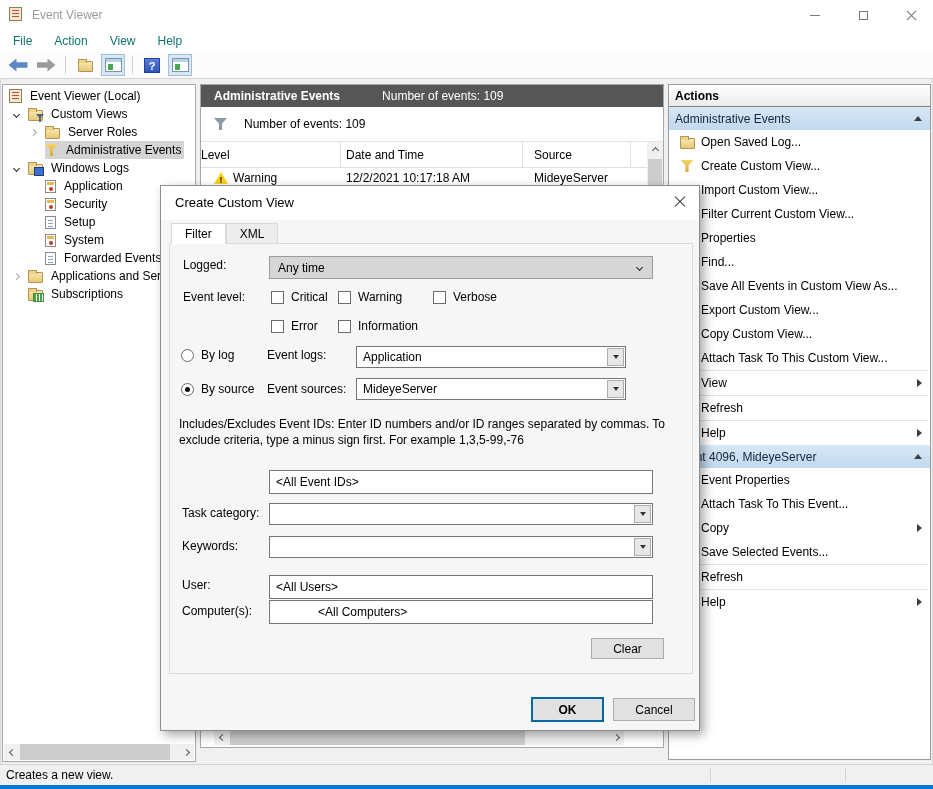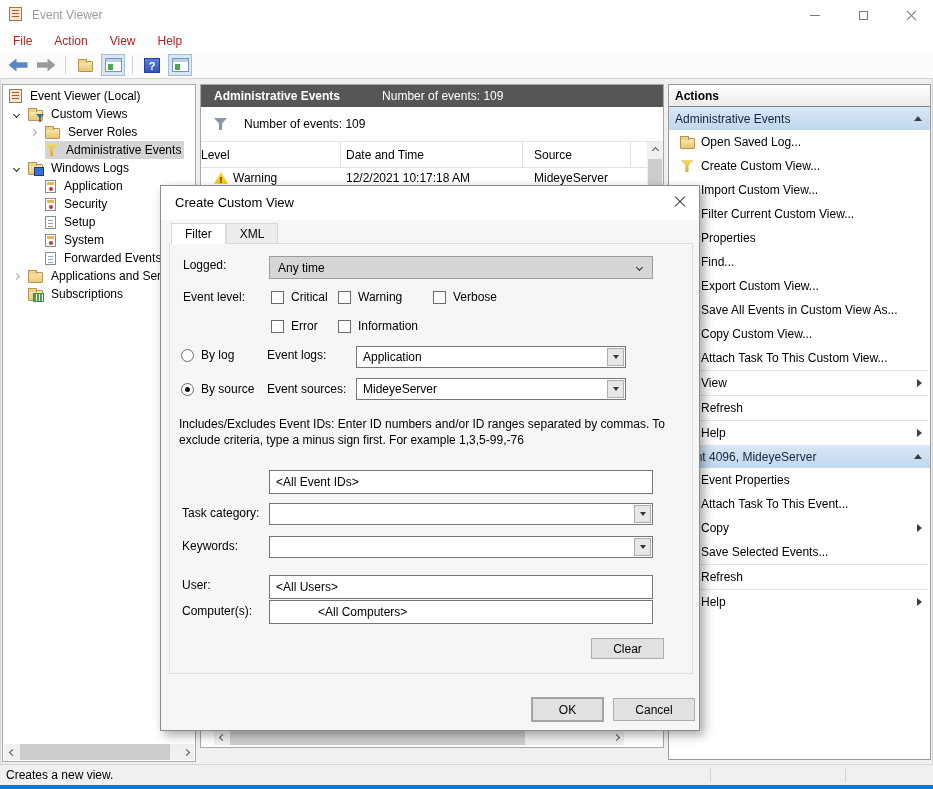--- a/index.html
+++ b/index.html
@@ -13,21 +13,21 @@
   .win-btn{position:absolute;top:0;width:34px;height:30px;display:flex;align-items:center;justify-content:center;}
   .wb-min{left:798px}.wb-max{left:846px}.wb-close{left:894px}
   .glyph-min{width:10px;height:1px;background:#7a7a7a;}
   .glyph-max{width:9px;height:9px;border:1px solid #7a7a7a;background:#fff;}
   .glyph-close{position:relative;width:11px;height:11px;}
   .glyph-close::before,.glyph-close::after{content:"";position:absolute;left:-1px;top:5px;width:13px;height:1px;background:#7a7a7a;}
   .glyph-close::before{transform:rotate(45deg);}.glyph-close::after{transform:rotate(-45deg);}
 
   
   .menubar{position:absolute;top:30px;left:0;right:0;height:22px;background:#fff;display:flex;align-items:center;padding-left:2px;}
-  .menu-item{padding:2px 11px;color:#b91c1c;text-align:center;}
+  .menu-item{padding:2px 11px;color:#0f766e;text-align:center;}
   .toolbar{position:absolute;top:52px;left:0;right:0;height:27px;background:#fcfcfc;border-bottom:1px solid #d4d4d4;display:flex;align-items:center;padding-left:6px;gap:4px;}
   .tb-btn{width:24px;height:22px;display:flex;align-items:center;justify-content:center;border:1px solid transparent;}
   .tb-btn.toggled{background:#d9e7f5;border:1px solid #9ebfdd;}
   .tb-sep{width:1px;height:18px;background:#d0d0d0;margin:0 3px;}
   .arrow-back{width:19px;height:13px;background:#5b87c5;clip-path:polygon(0 50%,42% 0,42% 28%,100% 28%,100% 72%,42% 72%,42% 100%);}
   .arrow-fwd{width:19px;height:13px;background:#9a9a9a;clip-path:polygon(100% 50%,58% 0,58% 28%,0 28%,0 72%,58% 72%,58% 100%);}
   .tb-window{position:relative;width:17px;height:14px;background:#fff;border:1px solid #7d94ad;}
   .tb-window::before{content:"";position:absolute;left:0;right:0;top:0;height:3px;background:#b8d2ea;}
   .tb-window::after{content:"";position:absolute;left:2px;top:5px;width:5px;height:6px;background:#49a94f;}
   .tb-help{width:16px;height:15px;background:linear-gradient(#5a7edc,#2f55b8);border:1px solid #24409a;color:#fff;font-weight:bold;font-size:11px;text-align:center;line-height:14px;}
@@ -114,21 +114,21 @@
   .dlg-lbl{position:absolute;white-space:nowrap;}
   .combo-flat{position:absolute;height:23px;background:#d6d6d6;border:1px solid #9c9c9c;display:flex;align-items:center;padding-left:8px;}
   .combo-flat .chev{position:absolute;right:10px;top:8px;}
   .combo{position:absolute;height:22px;background:#fff;border:1px solid #767676;display:flex;align-items:center;padding-left:6px;}
   .dropbtn{position:absolute;right:1px;top:1px;bottom:1px;width:17px;background:#e7e7e7;border:1px solid #adadad;display:flex;align-items:center;justify-content:center;}
   .txt{position:absolute;height:24px;background:#fff;border:1px solid #767676;padding:0 6px;font-family:"Liberation Sans",sans-serif;font-size:12px;color:#000;}
   .cb{position:absolute;width:13px;height:13px;background:#fff;border:1px solid #6b6b6b;}
   .rb{position:absolute;width:13px;height:13px;background:#fff;border:1px solid #6b6b6b;border-radius:50%;}
   .rb.on::after{content:"";position:absolute;left:3px;top:3px;width:5px;height:5px;border-radius:50%;background:#111;}
   .btn{position:absolute;background:#e1e1e1;border:1px solid #adadad;display:flex;align-items:center;justify-content:center;}
-  .btn.focused{border:2px solid #a3a3a3;}
+  .btn.focused{border:2px solid #0369a1;font-weight:bold;}
   .dlg-text{position:absolute;line-height:16px;}
 
   
   .statusbar{position:absolute;left:0;right:0;top:764px;height:21px;background:#f0f0f0;border-top:1px solid #d5d5d5;display:flex;align-items:center;}
   .status-text{margin-left:6px;}
   .status-sep{position:absolute;top:3px;bottom:3px;width:1px;background:#d5d5d5;}
   .bottom-accent{position:absolute;left:0;right:0;bottom:0;height:4px;background:#0078d7;}
 </style>
 </head>
 <body>
@@ -349,25 +349,25 @@
       <div class="act-item">
         <span class="act-ico"></span>
         <span class="act-label">Properties</span>
       </div>
       <div class="act-item">
         <span class="act-ico"></span>
         <span class="act-label">Find...</span>
       </div>
       <div class="act-item">
         <span class="act-ico"></span>
+        <span class="act-label">Save All Events in Custom View As...</span>
+      </div>
+      <div class="act-item">
+        <span class="act-ico"></span>
         <span class="act-label">Export Custom View...</span>
-      </div>
-      <div class="act-item">
-        <span class="act-ico"></span>
-        <span class="act-label">Save All Events in Custom View As...</span>
       </div>
       <div class="act-item">
         <span class="act-ico"></span>
         <span class="act-label">Copy Custom View...</span>
       </div>
       <div class="act-item">
         <span class="act-ico"></span>
         <span class="act-label">Attach Task To This Custom View...</span>
       </div>
       <div class="act-sep"></div>

